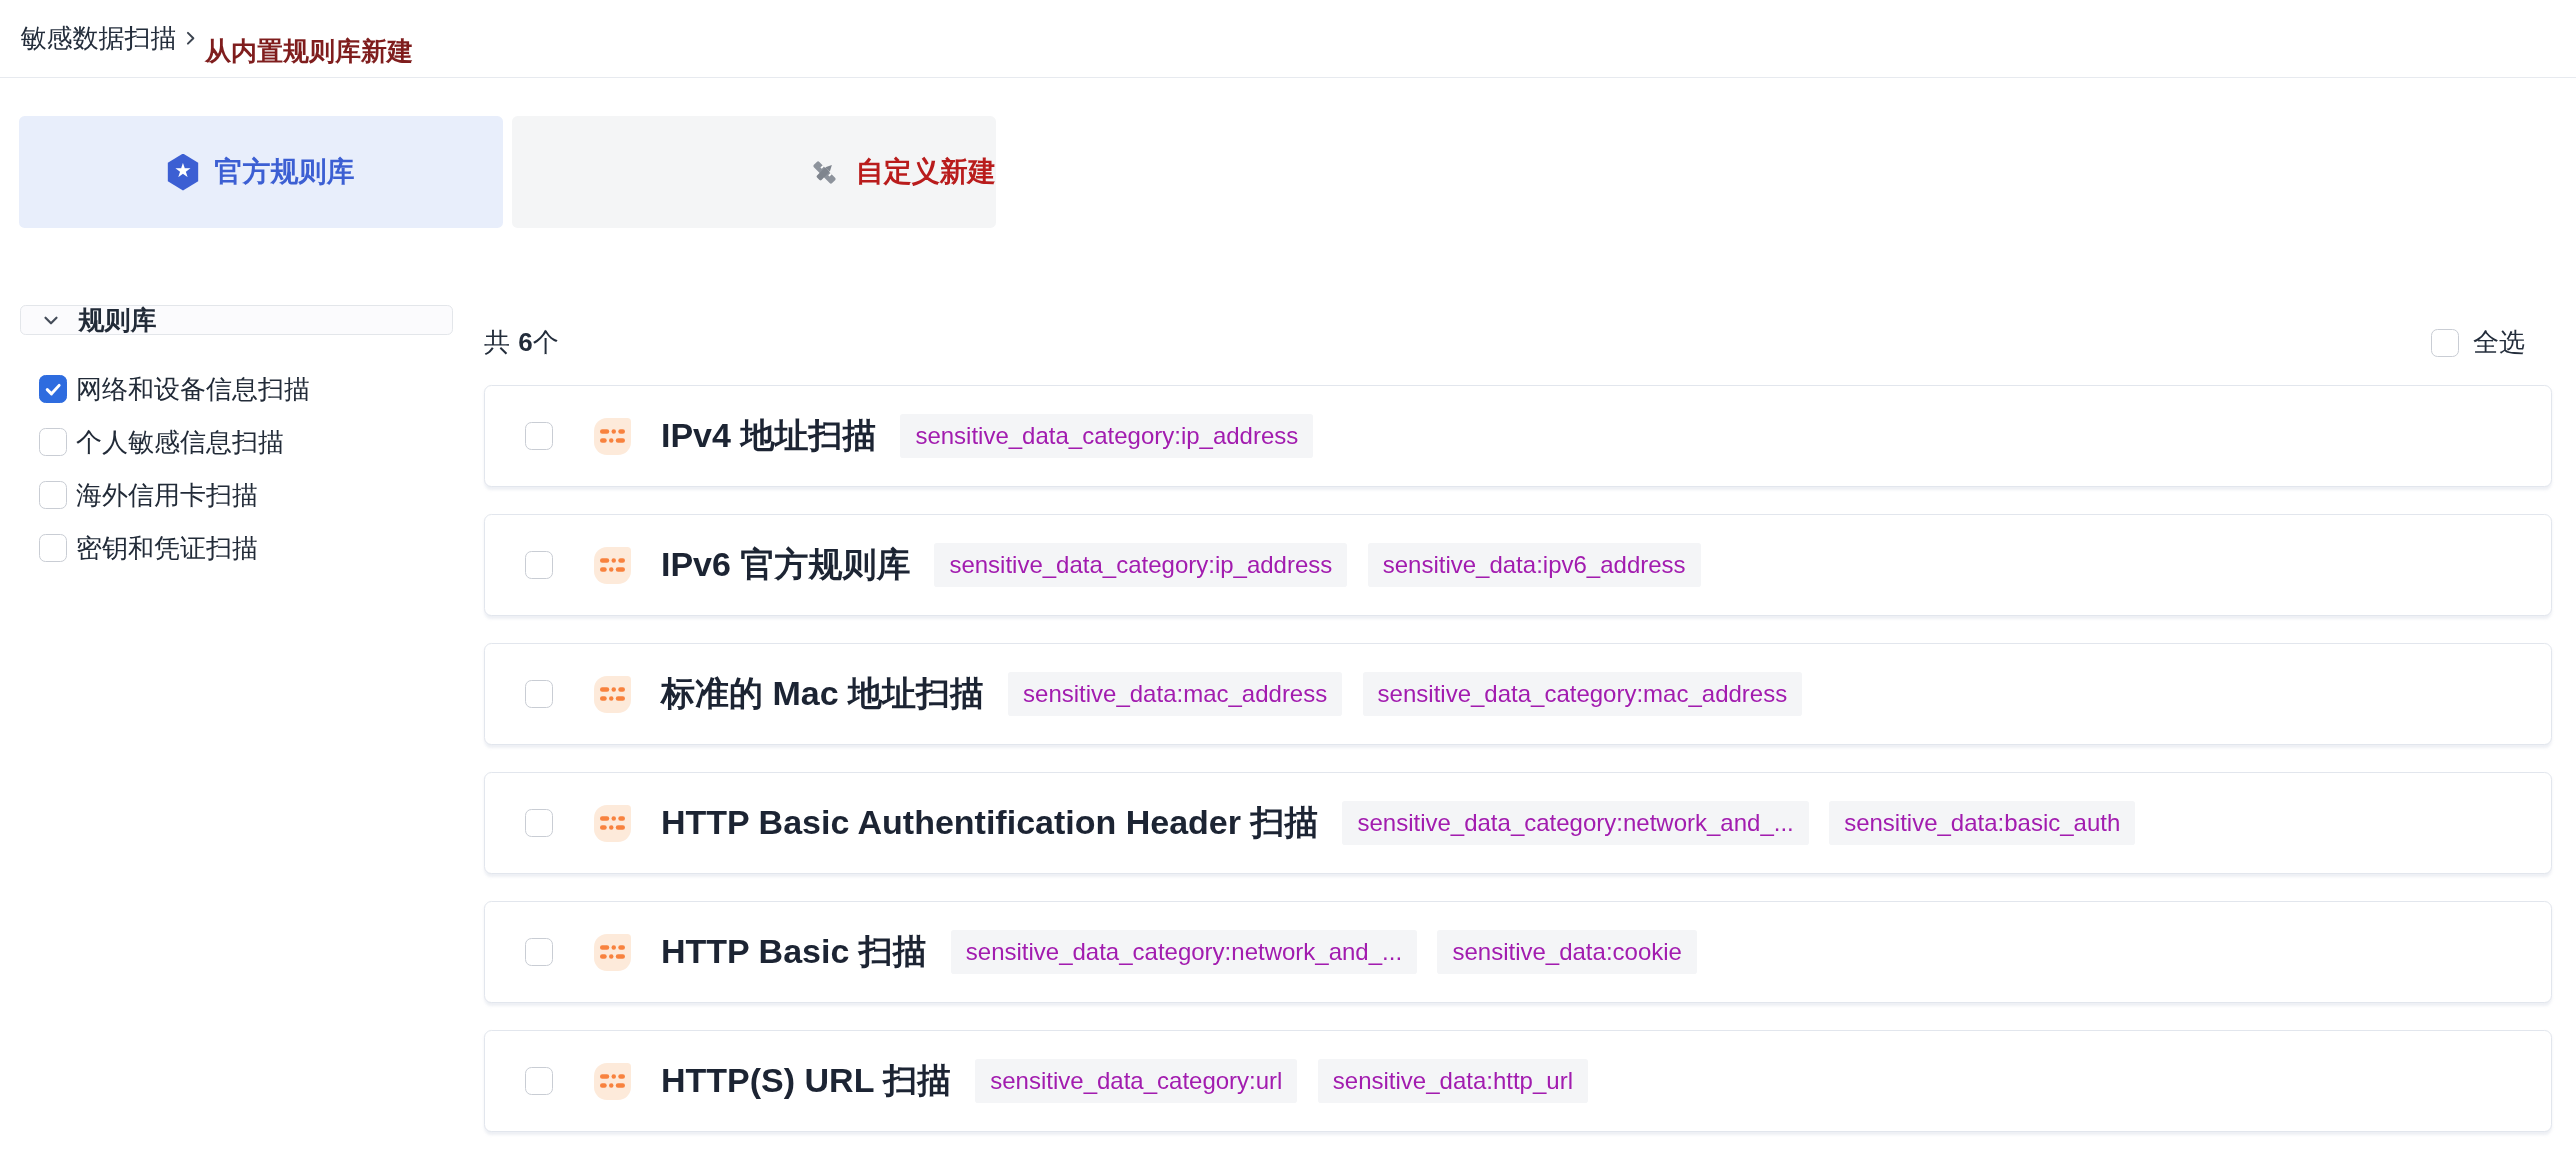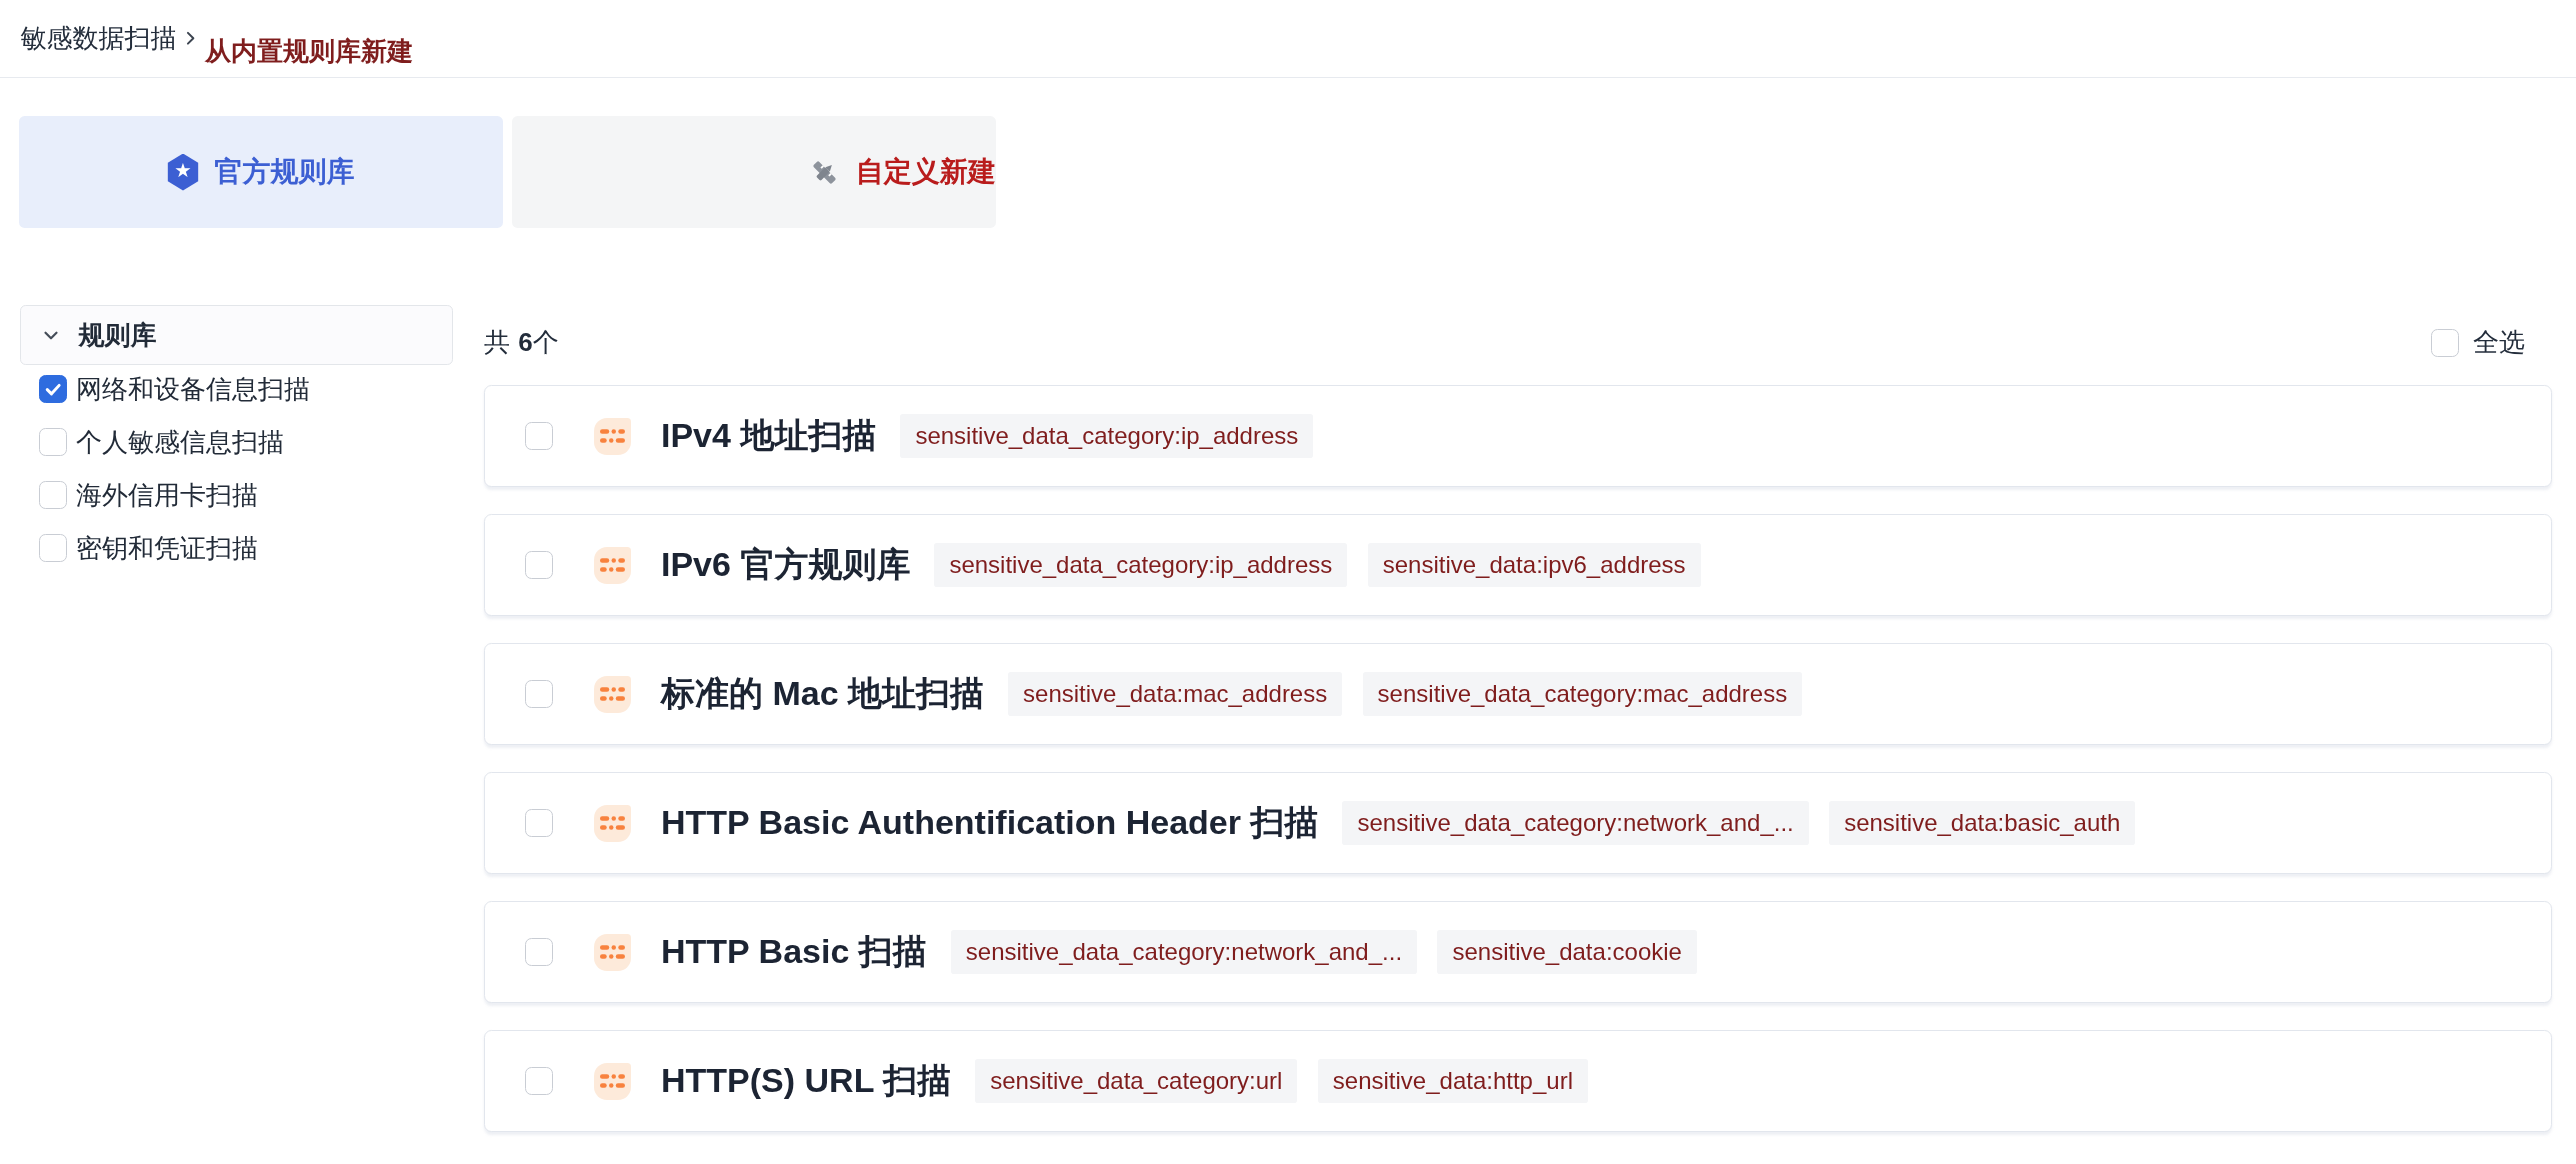--- a/index.html
+++ b/index.html
@@ -32,21 +32,21 @@
   .tab.inactive { background:#f4f5f6; color:#b91c1c;justify-content:flex-end; }
   .hex {
     width:33px; height:37px; background:#3c5fd3;
     clip-path:polygon(50% 0%, 96% 25%, 96% 75%, 50% 100%, 4% 75%, 4% 25%);
     display:flex; align-items:center; justify-content:center;
   }
   .hex-star { color:#fff; font-size:19.4px; line-height:1; transform:translateY(-0.9px); }
 
   
   .group-box {
-    position:absolute; top:305px; left:20.4px; width:433px; height:60px;
+    position:absolute; top:305px; left:20.4px; width:433px; height:30px;
     border:1.9px solid #e3e6ea; border-radius:5.6px; background:#fbfbfd;
     display:flex; align-items:center; gap:16.7px; padding-left:18.5px;
     font-size:26px; font-weight:600; color:#222b38; cursor:pointer;
   }
   .cat-list {
     position:absolute; top:375px; left:39px;
     display:flex; flex-direction:column; gap:25px;
   }
   .cat-row { display:flex; align-items:center; gap:9px; font-size:26px; color:#222b38; cursor:pointer; height:28px; }
 
@@ -77,21 +77,21 @@
     box-shadow:0 2.8px 2.8px rgba(214,220,230,.45); cursor:pointer;
   }
   .rule-icon {
     margin-left:41px; width:37px; height:37px; background:#fdeada;
     border-radius:13px 3.7px 13px 13px; flex:none;
     display:flex; align-items:center; justify-content:center;
   }
   .rule-title { margin-left:30px; font-size:34px; font-weight:700; color:#1c2433; white-space:nowrap; }
   .rule-tags { margin-left:24px; display:flex; gap:20.4px; }
   .tag {
-    background:#f4f5f7; color:#7f1d1d; font-size:24px; line-height:1;
+    background:#f4f5f7; color:#a21caf; font-size:24px; line-height:1;
     padding:10.2px 15px; border-radius:2.8px; white-space:nowrap;
   }
 </style>
 </head>
 <body>
 
 <div class="page">
 
   <div class="header">
     <div class="breadcrumb">

